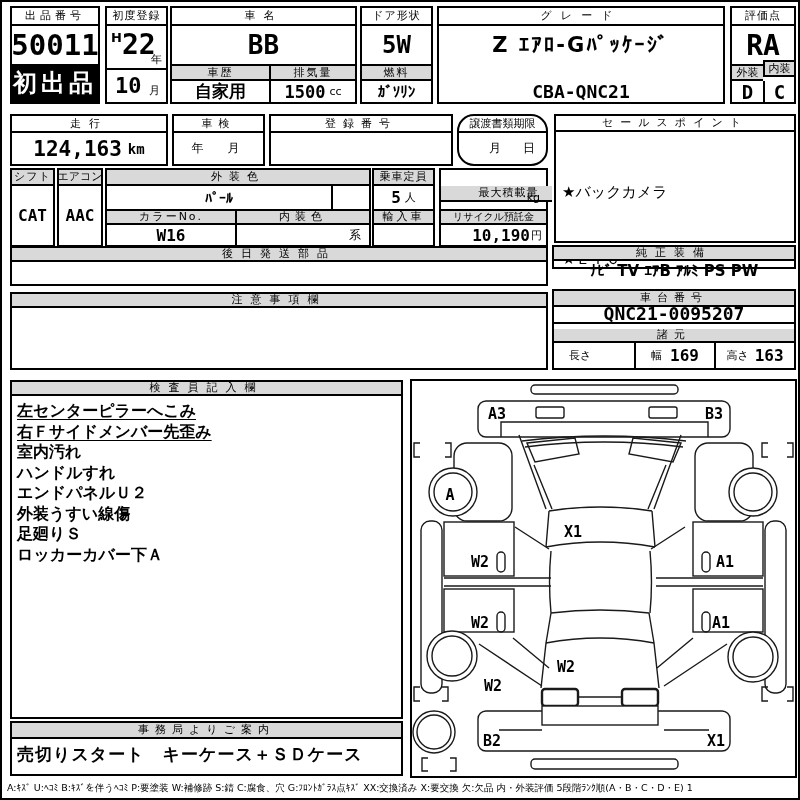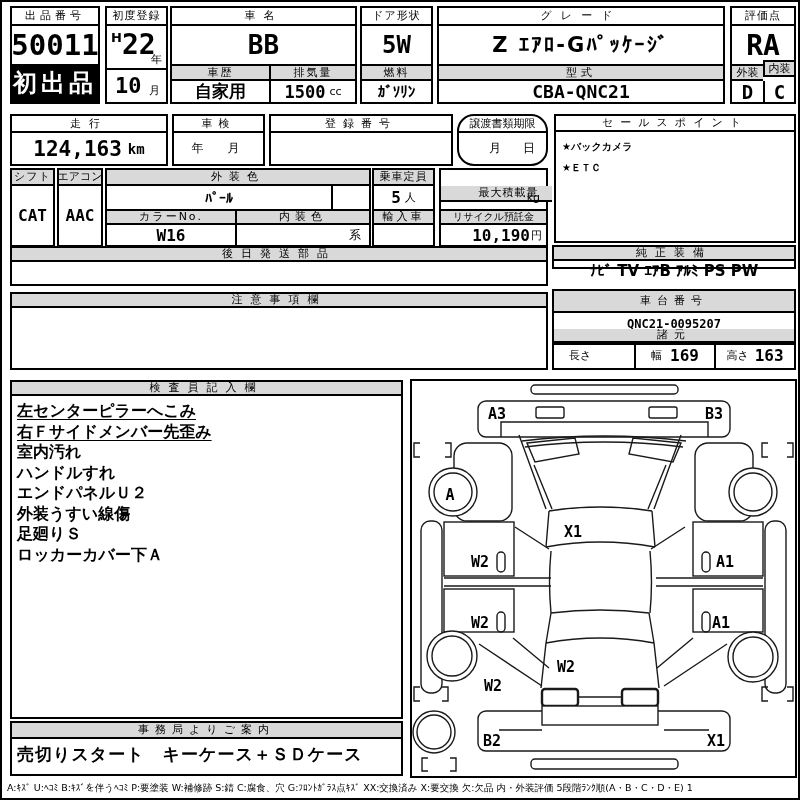--- a/index.html
+++ b/index.html
@@ -16,21 +16,21 @@
   .gray { background:#d9d9d9; }
   .bb2 { border-bottom:2px solid #000; }
   .bt2 { border-top:2px solid #000; }
   .bl2 { border-left:2px solid #000; }
   .val { display:flex; align-items:center; justify-content:center; white-space:nowrap; overflow:hidden; }
   .num { font-family:"DejaVu Sans Mono","Liberation Mono",monospace; font-weight:bold; }
   .jp  { font-weight:bold; }
   .unit { font-size:11px; font-weight:normal; margin-left:4px; }
   .badge { background:#000; color:#fff; display:flex; align-items:center; justify-content:center;
            font-weight:bold; font-size:24px; letter-spacing:4px; }
-  .star-line { font-size:10px; font-weight:bold; line-height:21px; white-space:nowrap; }
+  .star-line { font-size:15px; font-weight:normal; line-height:21px; white-space:nowrap;margin-top:46px; }
   .insp-item { font-size:16px; line-height:20.5px; font-weight:bold; white-space:nowrap; }
   .insp-item.u { text-decoration:underline; text-underline-offset:3px; }
   .legend { font-size:9.5px; white-space:nowrap; letter-spacing:0; }
   svg text { font-family:"DejaVu Sans Mono","Liberation Mono",monospace; font-weight:bold; font-size:15px; }
 </style>
 </head>
 <body>
 
 <div class="sheet">
 
@@ -68,21 +68,20 @@
   <div class="bx" style="left:358px;top:4px;width:73px;height:98px;">
     <div class="hdr bb2 abs" style="left:0;top:0;width:69px;height:18px;letter-spacing:1px;">ドア形状</div>
     <div class="val num abs" style="left:0;top:18px;width:69px;height:38px;font-size:24px;">5W</div>
     <div class="hdr gray bt2 bb2 abs" style="left:0;top:56px;width:69px;height:17px;">燃料</div>
     <div class="val jp abs" style="left:0;top:73px;width:69px;height:21px;font-size:15px;">ｶﾞｿﾘﾝ</div>
   </div>
 
   <div class="bx" style="left:435px;top:4px;width:288px;height:98px;">
     <div class="hdr bb2 abs" style="left:0;top:0;width:284px;height:18px;letter-spacing:9px;">グレード</div>
     <div class="val jp abs" style="left:0;top:18px;width:284px;height:38px;font-size:21px;letter-spacing:2px;">Z ｴｱﾛ-Gﾊﾟｯｹｰｼﾞ</div>
-    <div class="hdr gray bt2 bb2 abs" style="left:0;top:56px;width:284px;height:17px;letter-spacing:4px;">型式</div>
     <div class="val num abs" style="left:0;top:73px;width:284px;height:21px;font-size:18px;">CBA-QNC21</div>
   </div>
 
   <div class="bx" style="left:728px;top:4px;width:66px;height:98px;">
     <div class="hdr bb2 abs" style="left:0;top:0;width:62px;height:18px;letter-spacing:1px;">評価点</div>
     <div class="val num abs" style="left:0;top:18px;width:62px;height:38px;font-size:28px;">RA</div>
     <div class="hdr gray bt2 bb2 abs" style="left:0;top:56px;width:31px;height:17px;letter-spacing:0;">外装</div>
     <div class="hdr gray bt2 bb2 bl2 abs" style="left:31px;top:52px;width:31px;height:17px;letter-spacing:0;">内装</div>
     <div class="val num abs" style="left:0;top:73px;width:31px;height:21px;font-size:19px;">D</div>
     <div class="val num bl2 abs" style="left:31px;top:73px;width:31px;height:21px;font-size:19px;">C</div>
@@ -168,22 +167,22 @@
     <div class="hdr gray bb2 abs" style="left:0;top:0;width:240px;height:14px;letter-spacing:8px;">純正装備</div>
     <div class="val jp abs" style="left:0;top:14px;width:240px;height:20px;font-size:15px;">ﾅﾋﾞ TV ｴｱB ｱﾙﾐ PS PW</div>
   </div>
 
   <div class="bx" style="left:8px;top:290px;width:538px;height:78px;">
     <div class="hdr gray bb2 abs" style="left:0;top:0;width:534px;height:14px;letter-spacing:8px;">注意事項欄</div>
     <div class="abs" style="left:4px;top:18px;font-size:12px;"></div>
   </div>
 
   <div class="bx" style="left:550px;top:287px;width:244px;height:81px;">
-    <div class="hdr gray bb2 abs" style="left:0;top:0;width:240px;height:22px;letter-spacing:6px;">車台番号</div>
-    <div class="val num bb2 abs" style="left:0;top:14px;width:240px;height:40px;font-size:12px;">QNC21-0095207</div>
+    <div class="hdr gray bb2 abs" style="left:0;top:0;width:240px;height:16px;letter-spacing:6px;">車台番号</div>
+    <div class="val num bb2 abs" style="left:0;top:14px;width:240px;height:19px;font-size:18px;">QNC21-0095207</div>
     <div class="hdr gray bb2 abs" style="left:0;top:38px;width:240px;height:14px;letter-spacing:6px;">諸元</div>
     <div class="val abs" style="left:0;top:52px;width:80px;height:25px;gap:6px;">
       <span style="font-size:11px;">長さ</span>
       <span class="num" style="font-size:12px;margin-top:35px;">380</span>
     </div>
     <div class="val bl2 abs" style="left:80px;top:52px;width:80px;height:25px;gap:8px;">
       <span style="font-size:11px;">幅</span>
       <span class="num" style="font-size:16px;">169</span>
     </div>
     <div class="val bl2 abs" style="left:160px;top:52px;width:80px;height:25px;gap:6px;">

